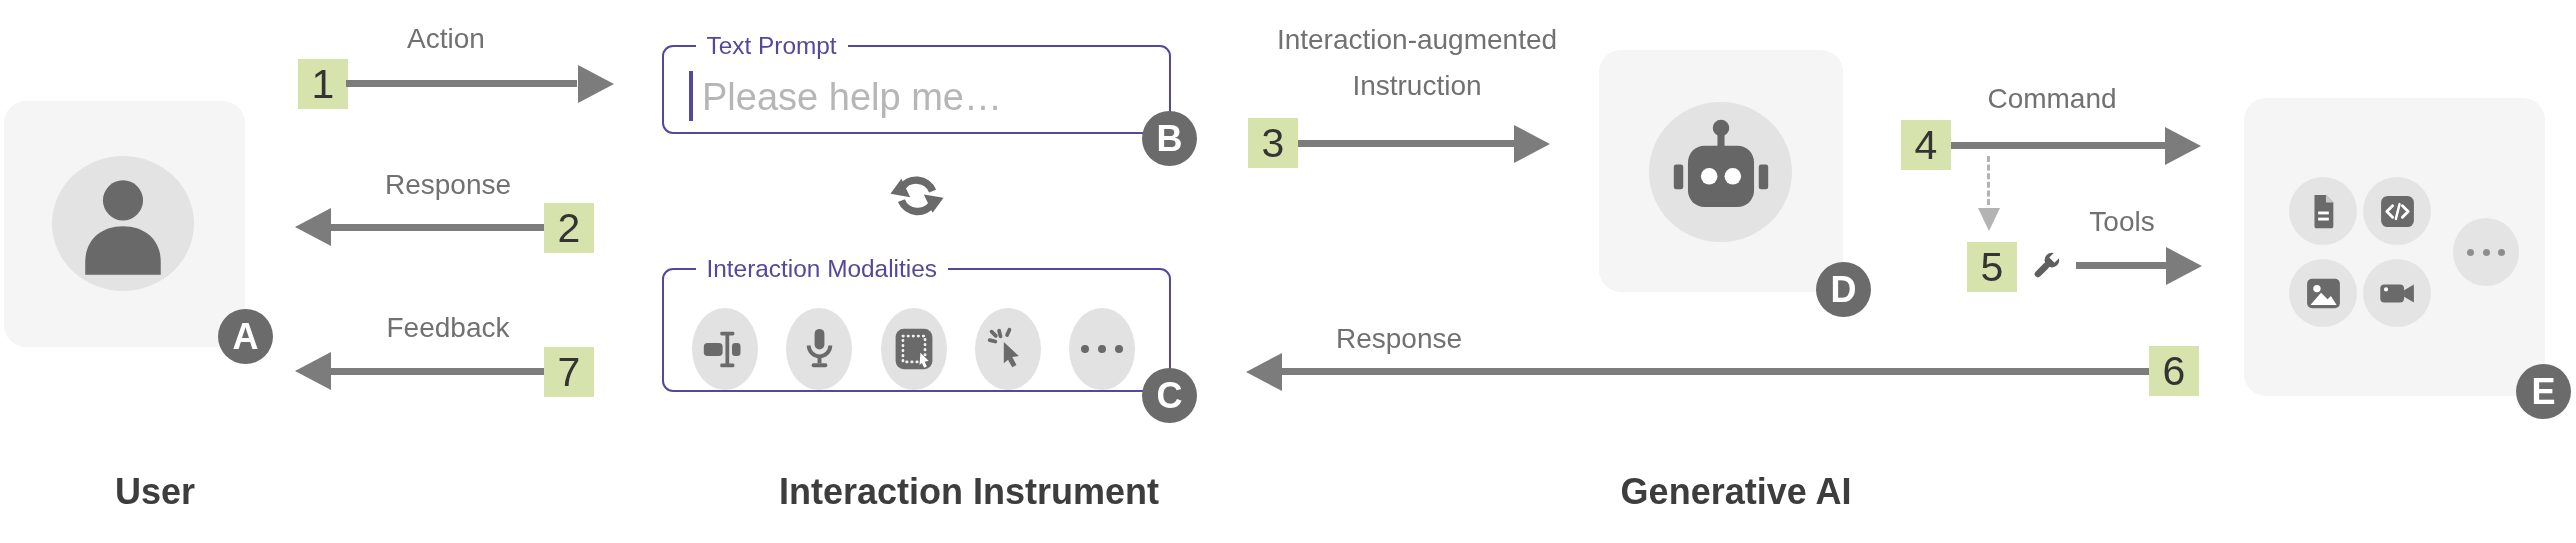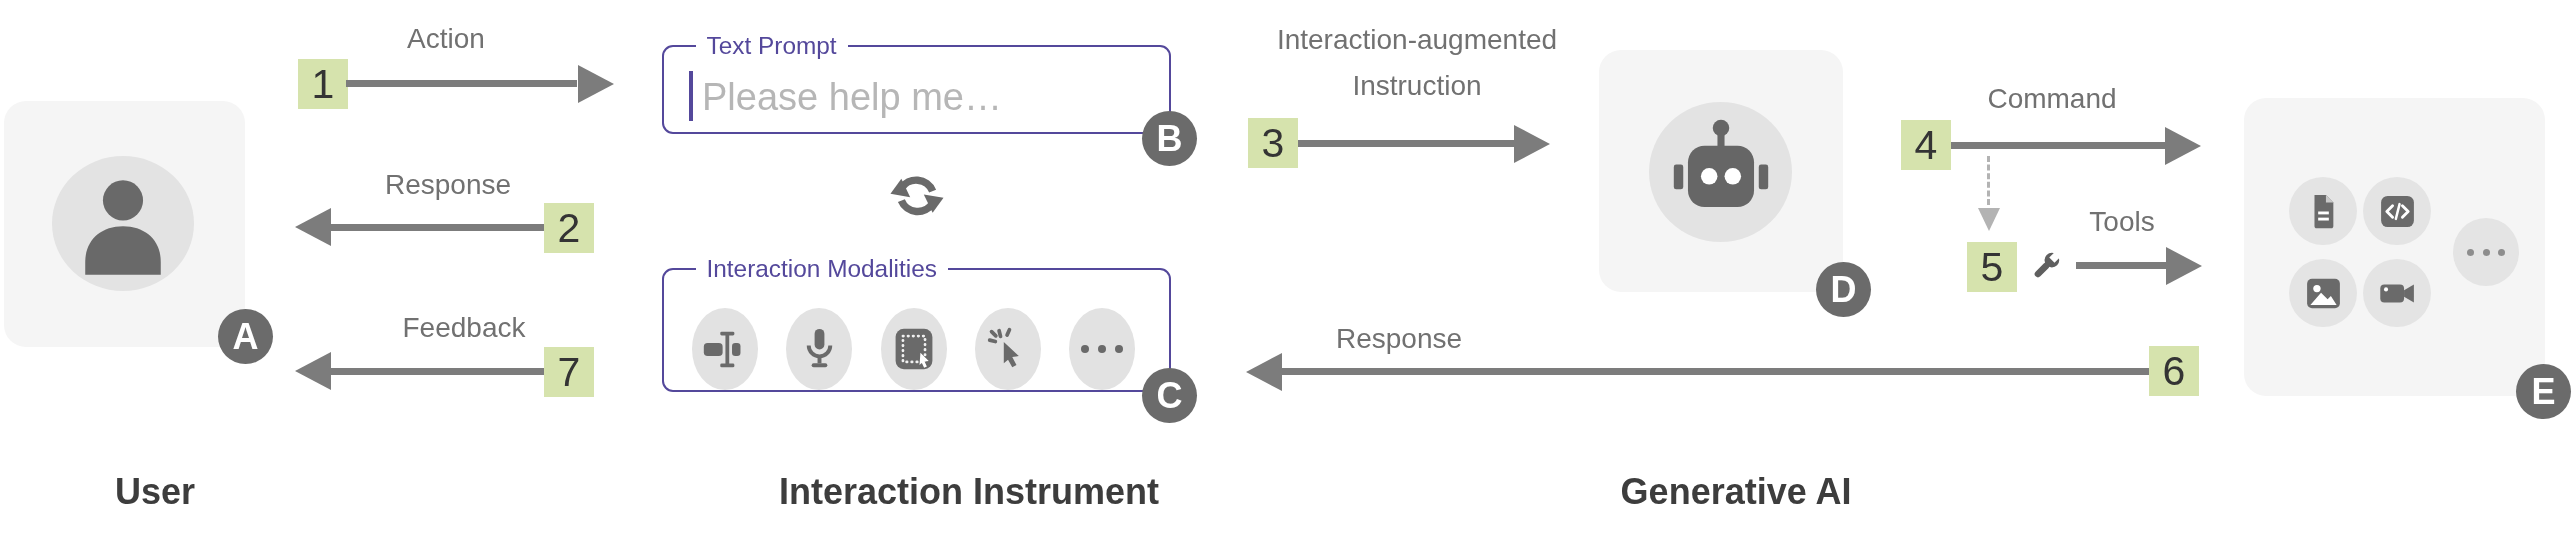--- a/index.html
+++ b/index.html
@@ -70,21 +70,21 @@
   <div class="flow-label" style="left:446px;top:15.7px;">Action</div>
   <div class="step" style="left:298px;top:59px;">1</div>
   <div class="line" style="left:346px;top:80px;width:231px;"></div>
   <div class="head-r" style="left:578px;top:65px;"></div>
 
   <div class="flow-label" style="left:448px;top:162px;">Response</div>
   <div class="head-l" style="left:295px;top:208px;"></div>
   <div class="line" style="left:331px;top:224px;width:213px;"></div>
   <div class="step" style="left:544px;top:203px;">2</div>
 
-  <div class="flow-label" style="left:448px;top:305px;margin-left:16px;">Feedback</div>
+  <div class="flow-label" style="left:448px;top:305px;">Feedback</div>
   <div class="head-l" style="left:295px;top:352px;"></div>
   <div class="line" style="left:331px;top:368px;width:213px;"></div>
   <div class="step" style="left:544px;top:347px;">7</div>
 
   <div class="pbox" style="left:662px;top:45px;width:505px;height:85px;">
     <div class="pbox-label">Text Prompt</div>
     <div class="cursor-bar"></div>
     <div class="placeholder">Please help me…</div>
   </div>
   <div class="tag" style="left:1142px;top:111px;">B</div>

